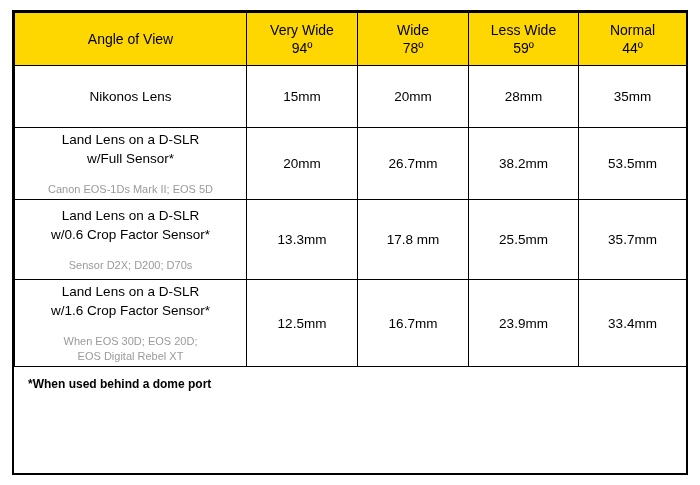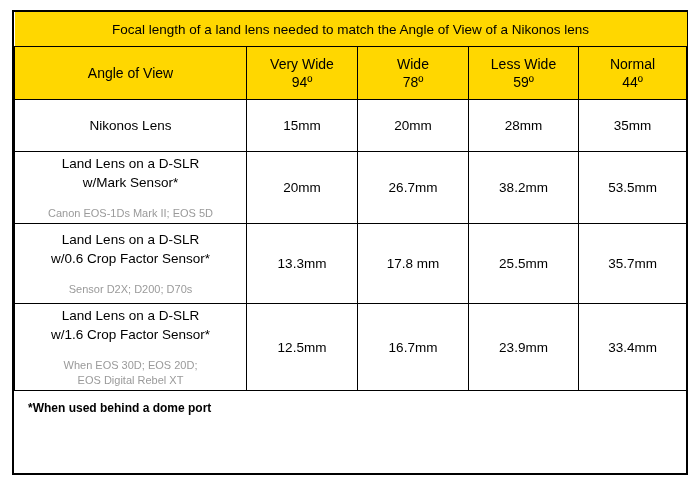--- a/index.html
+++ b/index.html
@@ -100,23 +100,20 @@
 
     <table class="main">
       <colgroup>
         <col class="c0">
           <col class="c1">
           <col class="c2">
           <col class="c3">
           <col class="c4">
       </colgroup>
       <tbody>
-        <tr>
-          <td class="title-cell" colspan="5">Focal length of a land lens needed to match the Angle of View of a Nikonos lens</td>
-        </tr>
 
         <tr>
           <td class="hdr">
             <span class="main-lbl">Angle of View</span>
           </td>
           <td class="hdr">
             <span class="main-lbl">Very Wide</span>
             <span class="sub">94º</span>
           </td>
           <td class="hdr">
@@ -126,34 +123,34 @@
           <td class="hdr">
             <span class="main-lbl">Less Wide</span>
             <span class="sub">59º</span>
           </td>
           <td class="hdr">
             <span class="main-lbl">Normal</span>
             <span class="sub">44º</span>
           </td>
         </tr>
 
-        <tr style="height:52px">
+        <tr style="height:62px">
           <td class="rowlabel">
             <span>Nikonos Lens</span>
           </td>
           <td class="val">15mm</td>
           <td class="val">20mm</td>
           <td class="val">28mm</td>
           <td class="val">35mm</td>
         </tr>
 
         <tr style="height:72px">
           <td class="rowlabel">
             <span>Land Lens on a D-SLR</span><br>
-            <span>w/Mark Sensor*</span>
+            <span>w/Full Sensor*</span>
             <span class="note">Canon EOS-1Ds Mark II; EOS 5D</span>
           </td>
           <td class="val">20mm</td>
           <td class="val">26.7mm</td>
           <td class="val">38.2mm</td>
           <td class="val">53.5mm</td>
         </tr>
 
         <tr style="height:80px">
           <td class="rowlabel">

